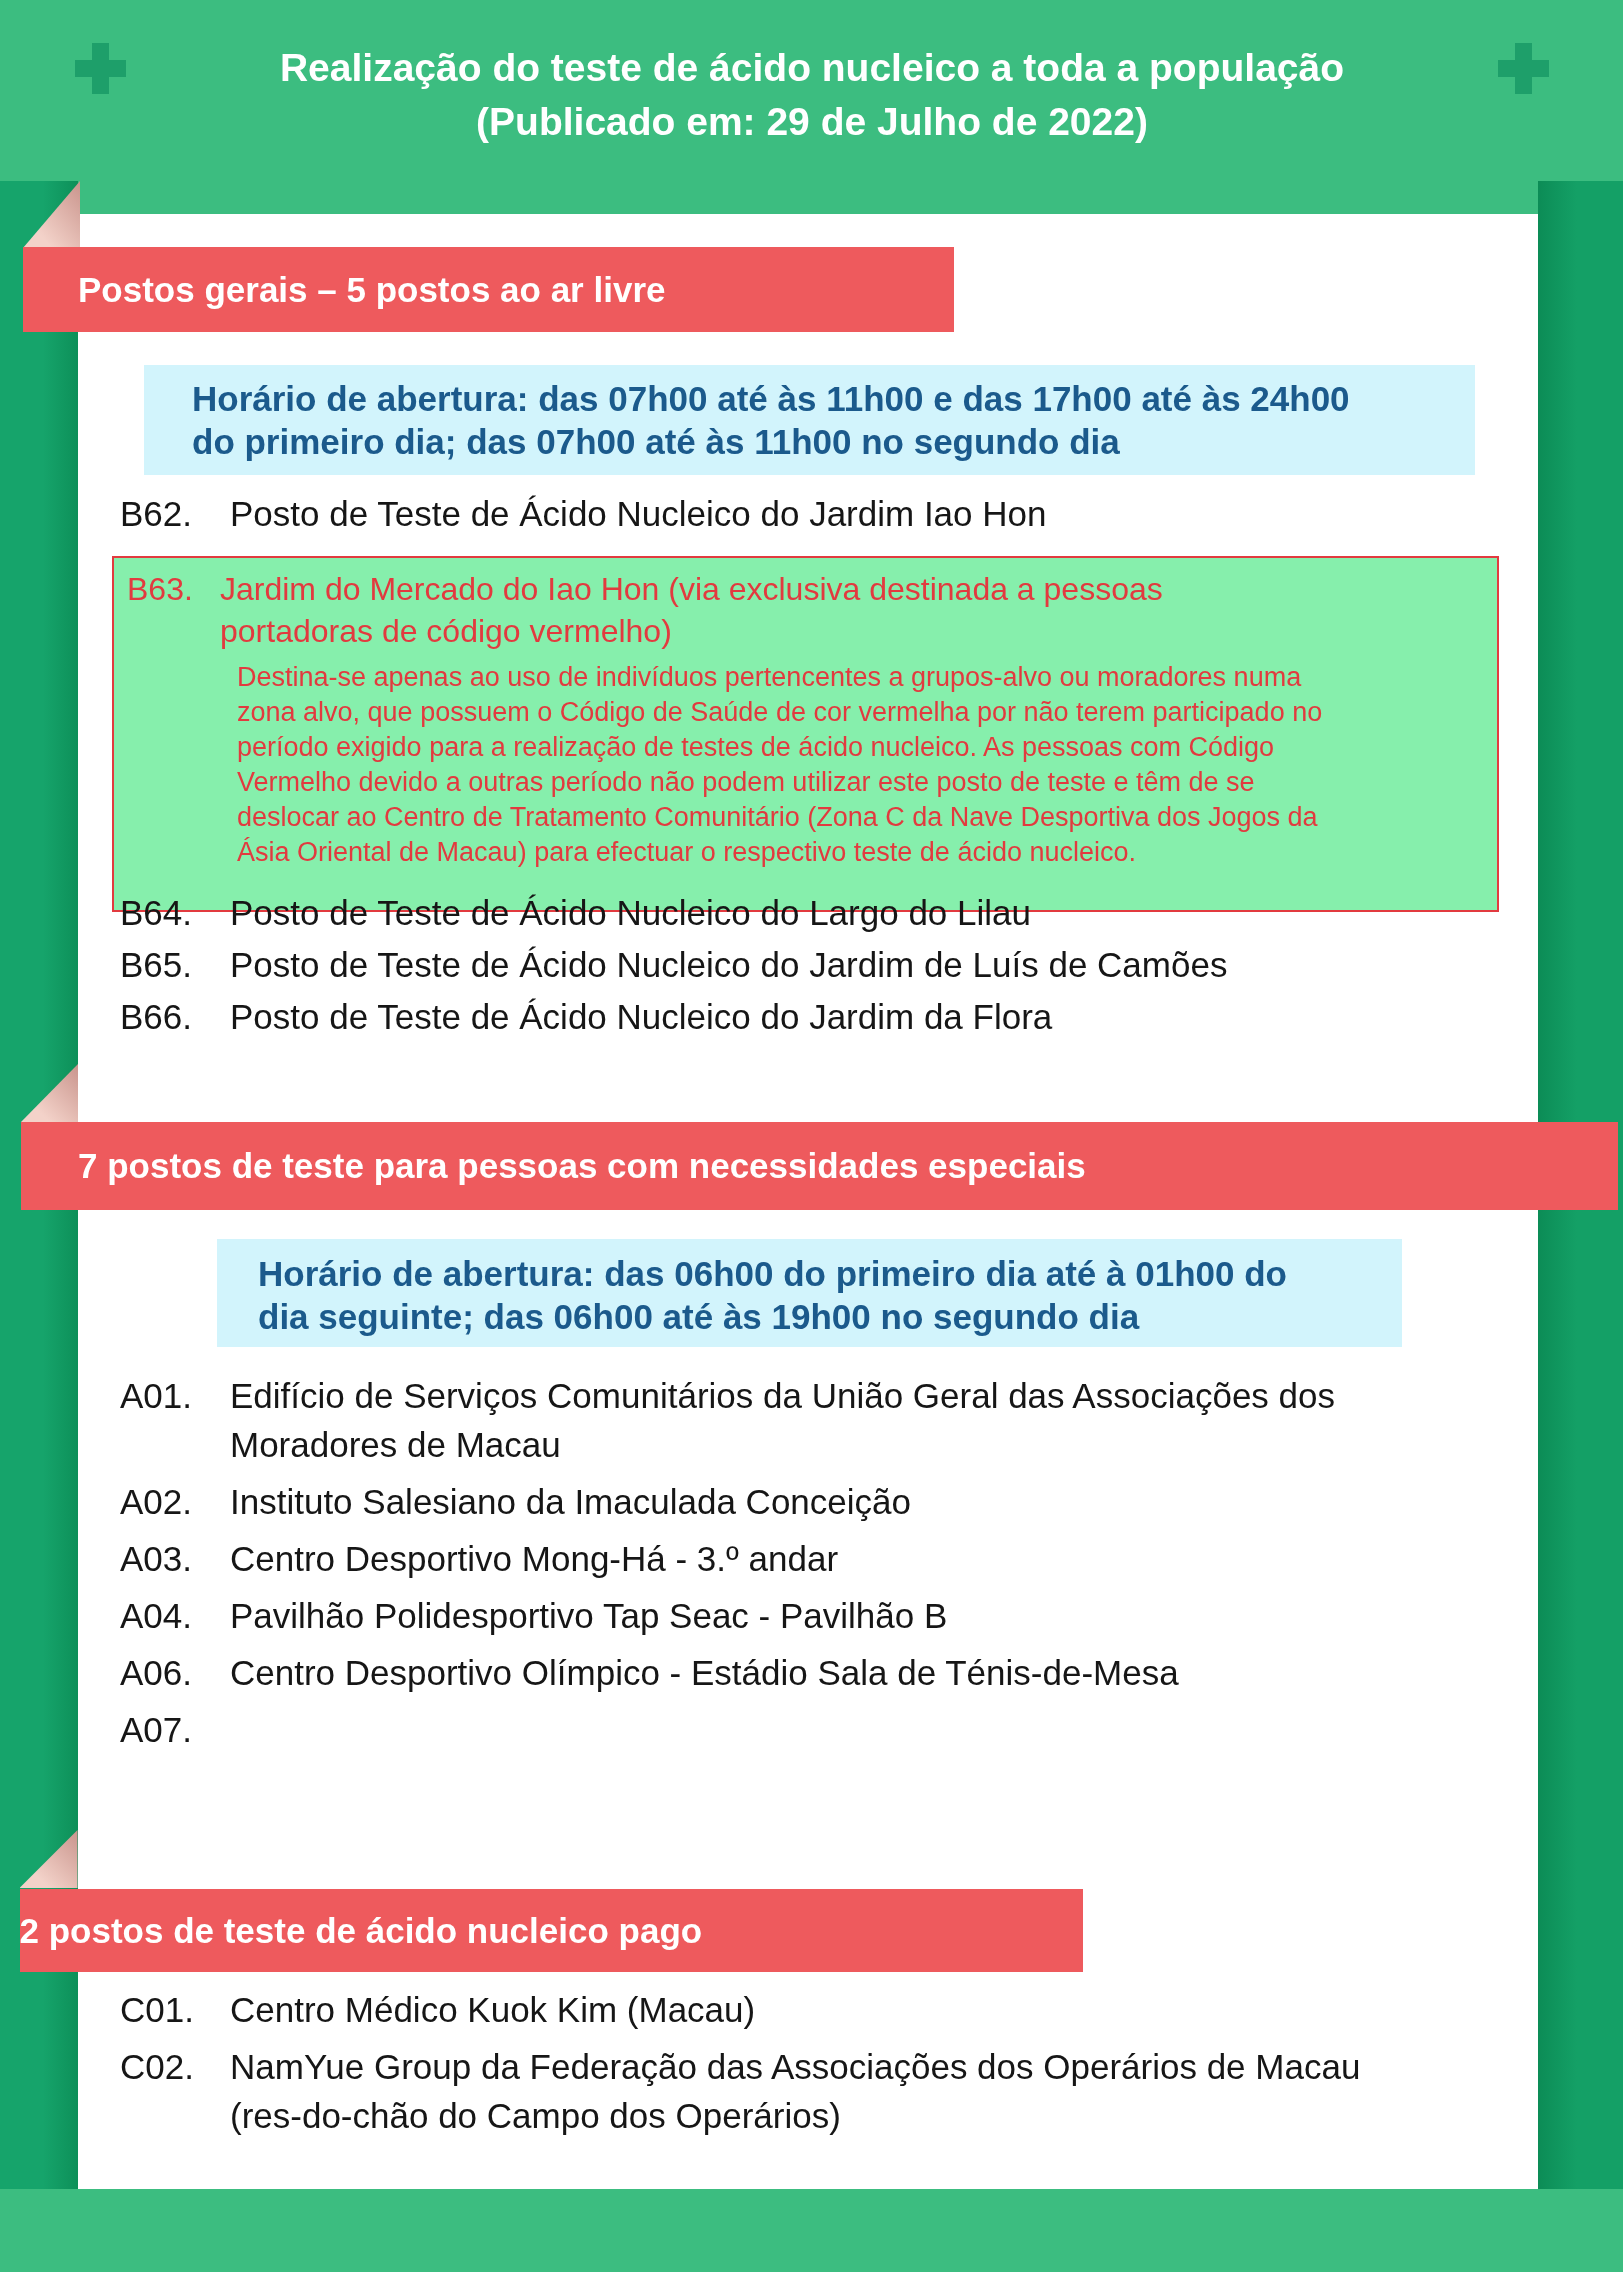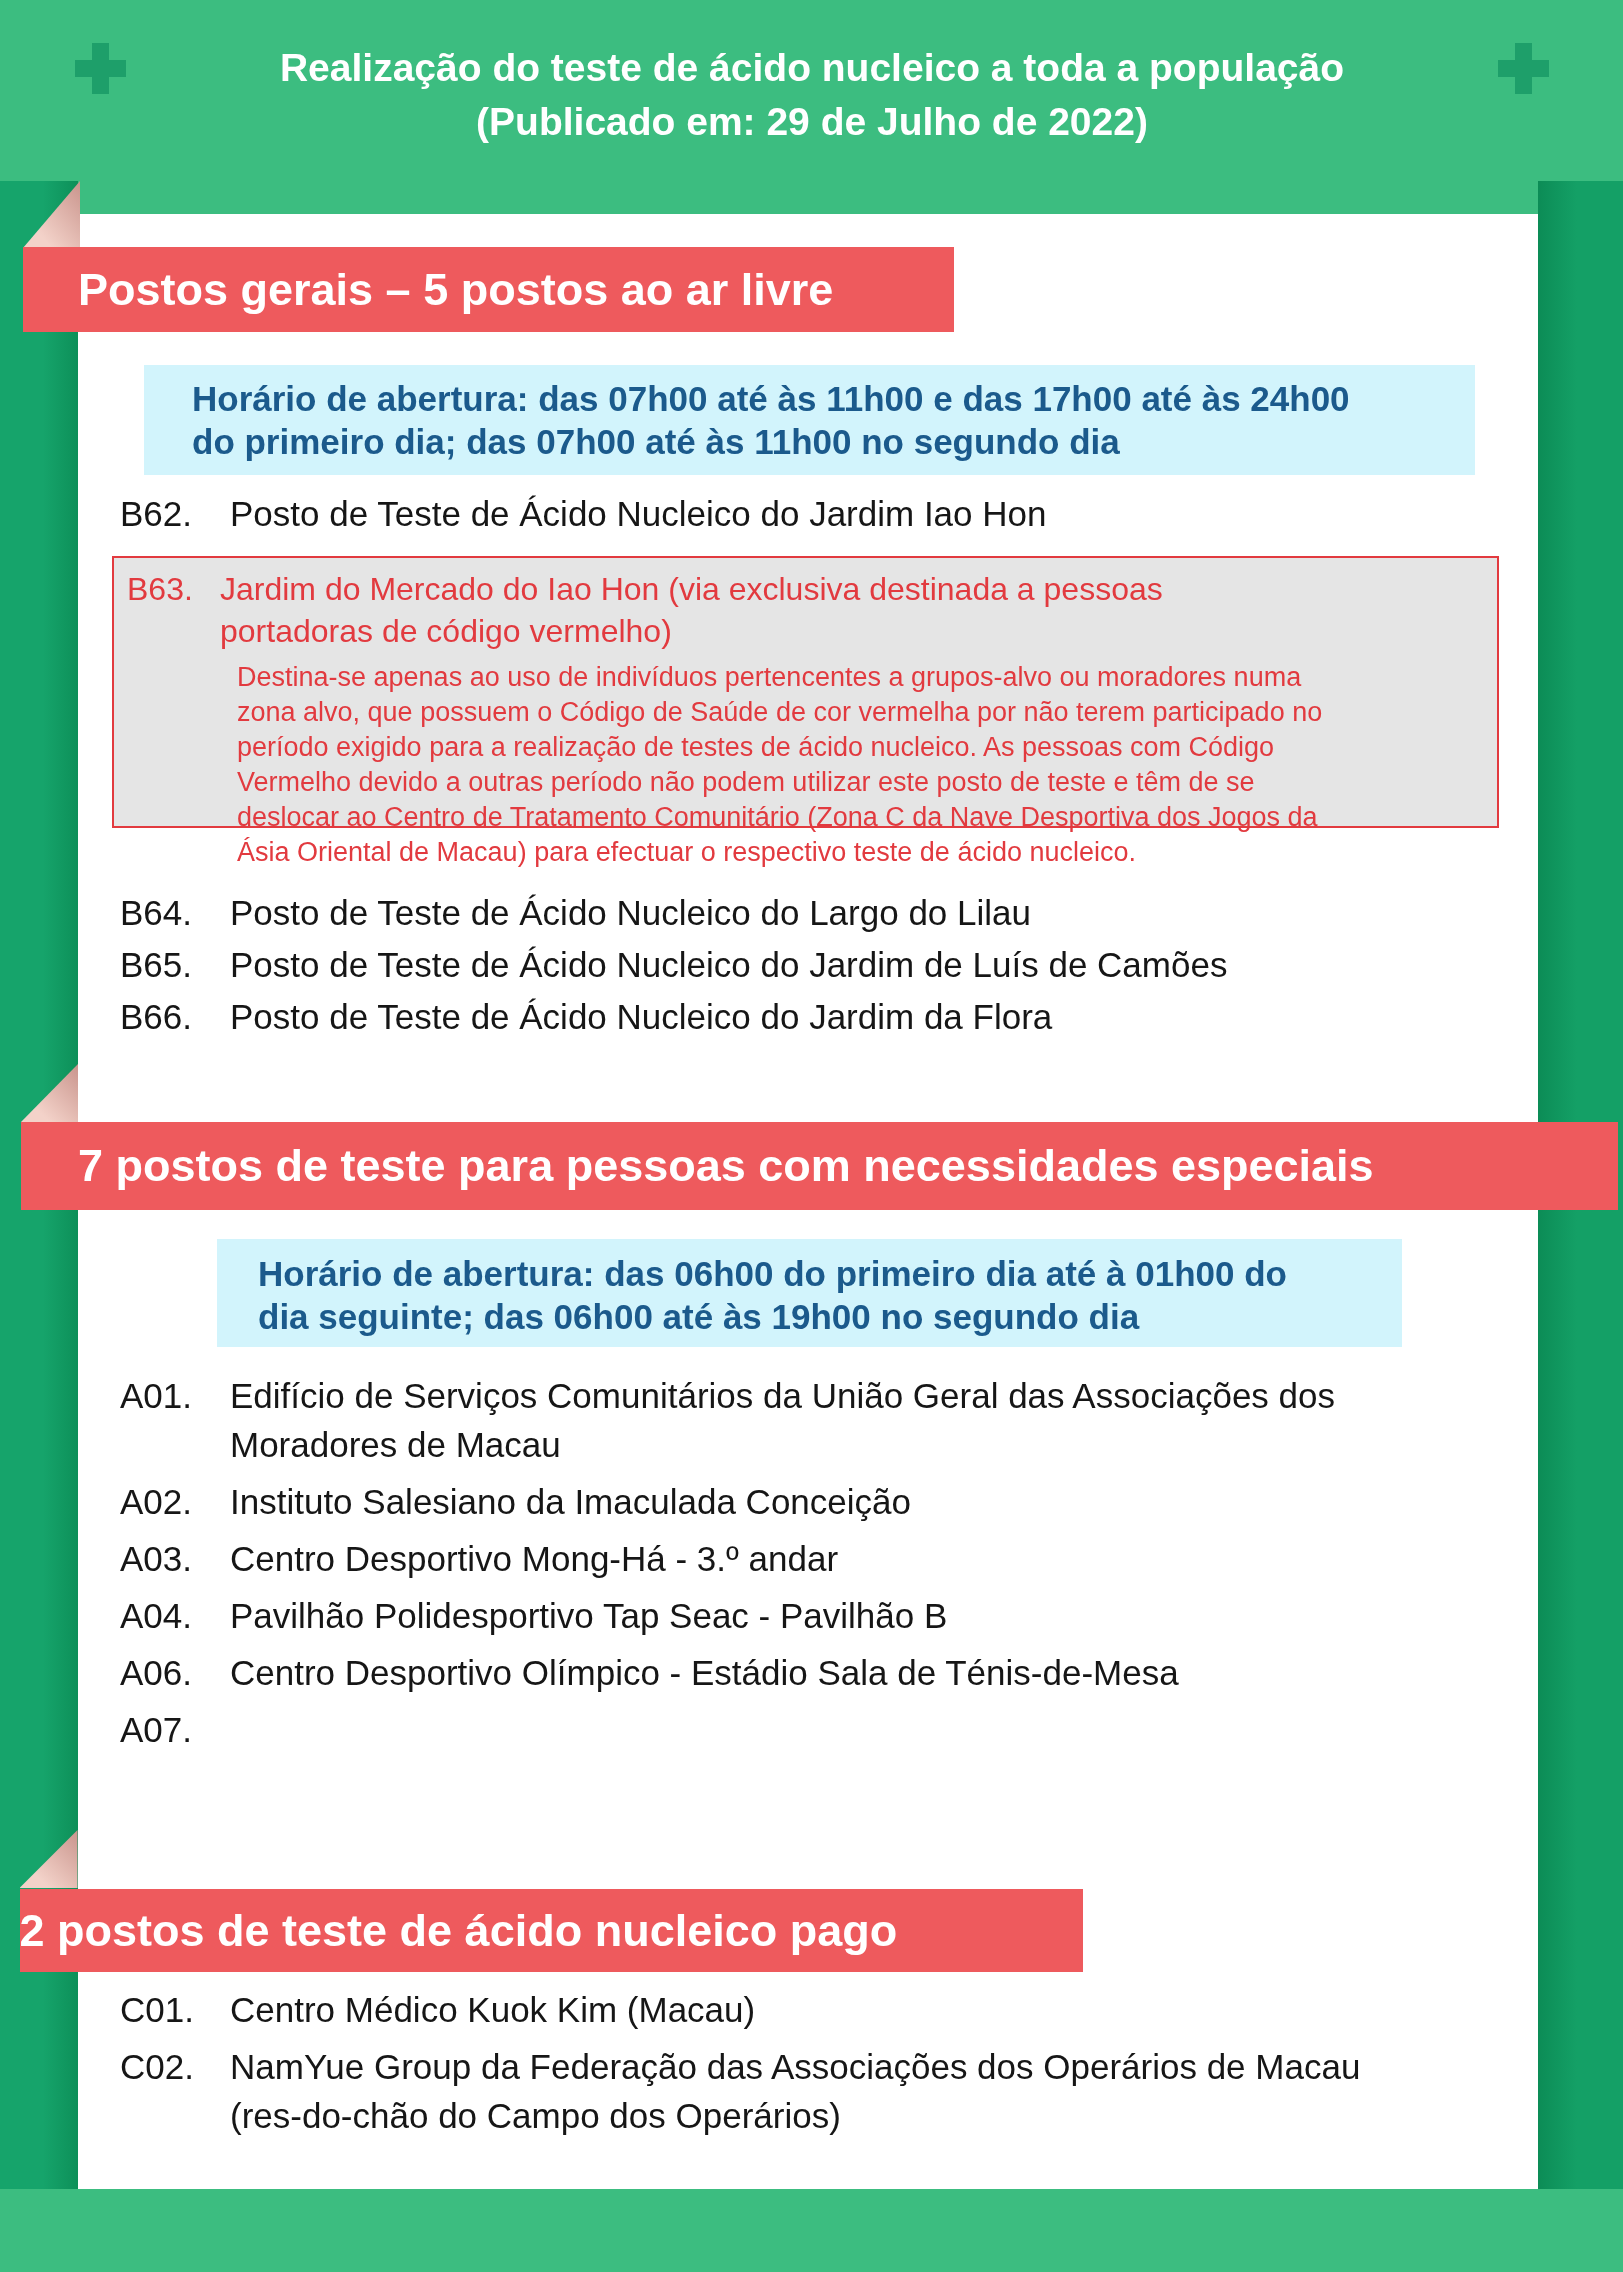--- a/index.html
+++ b/index.html
@@ -24,21 +24,21 @@
   .cross .v{position:absolute;left:17px;top:0;width:17px;height:51px;background:#1e9f6a;}
   .cross .h{position:absolute;left:0;top:17px;width:51px;height:17px;background:#1e9f6a;}
   
   .fold{position:absolute;clip-path:polygon(100% 0,100% 100%,0 100%);
     background:linear-gradient(to bottom left,#c9948c 0%,#f3d2c9 75%);}
   .fold1{left:23px;top:181px;width:57px;height:67px;}
   .fold2{left:21px;top:1064px;width:57px;height:58px;}
   .fold3{left:19.5px;top:1830px;width:58px;height:58px;}
   
   .banner{position:absolute;background:#ee5a5d;color:#ffffff;font-weight:bold;
-    font-size:45px;white-space:nowrap;overflow:hidden;}
+    font-size:35px;white-space:nowrap;overflow:hidden;}
   .banner span{display:block;}
   .banner1{left:23px;top:247px;width:931px;height:85px;line-height:85px;padding-left:55px;box-sizing:border-box;}
   .banner2{left:21px;top:1122px;width:1597px;height:88px;line-height:88px;padding-left:57px;box-sizing:border-box;}
   .banner3{left:19.5px;top:1889px;width:1063px;height:83px;line-height:83px;box-sizing:border-box;}
   
   .hours{position:absolute;background:#d2f4fc;color:#1b5a8c;font-weight:bold;
     font-size:35px;line-height:43px;box-sizing:border-box;}
   .hours div{white-space:nowrap;}
   .hours1{left:144px;top:365px;width:1331px;height:110px;padding:12px 0 0 48px;}
   .hours2{left:217px;top:1239px;width:1185px;height:108px;padding:13px 0 0 41px;}
@@ -46,22 +46,22 @@
   .list{position:absolute;left:120px;width:1387px;color:#161616;font-size:35px;line-height:49px;}
   .list .row{display:flex;margin-bottom:8px;}
   .list-b2 .row{margin-bottom:3.2px;}
   .list .num{flex:none;width:110px;}
   .list .txt div{white-space:nowrap;}
   .list-b1{top:489px;}
   .list-b2{top:888px;}
   .list-a{top:1371px;}
   .list-c{top:1985px;}
   
-  .redbox{position:absolute;left:112px;top:556px;width:1387px;height:272px;
-    border:2.4px solid #e23a3f;box-sizing:border-box;background:#e5e5e5;
+  .redbox{position:absolute;left:112px;top:556px;width:1387px;height:356px;
+    border:2.4px solid #e23a3f;box-sizing:border-box;background:#86efac;
     color:#e23a3f;padding:9.7px 8px 0 13px;}
   .redbox .title-row{display:flex;font-size:32px;line-height:42px;}
   .redbox .num{flex:none;width:93px;}
   .redbox .txt div{white-space:nowrap;}
   .redbody{margin:8px 0 0 110px;font-size:27px;line-height:35px;}
   .redbody div{white-space:nowrap;}
 </style>
 </head>
 <body>
 

